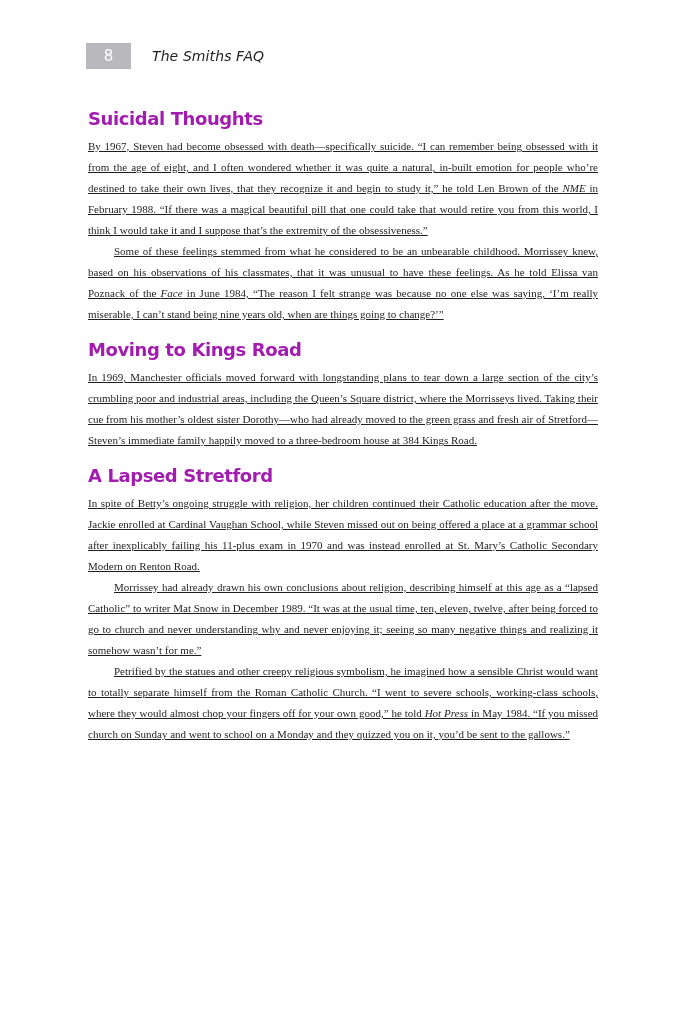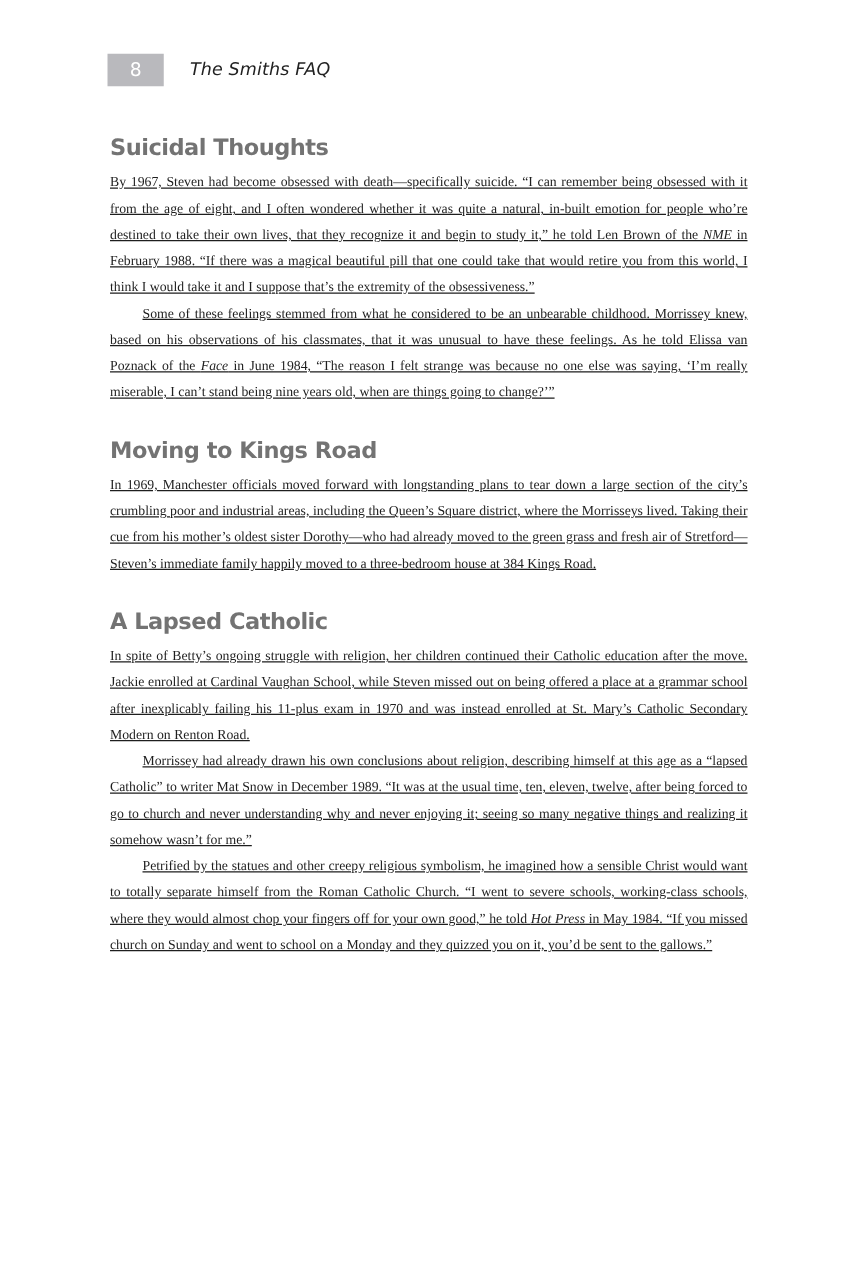--- a/index.html
+++ b/index.html
@@ -45,26 +45,26 @@
       left: 88px;
       top: 106px;
       width: 510px;
       color: #1e1e1e;
     }
     .section-heading {
       font-family: "DejaVu Sans", sans-serif;
       font-weight: bold;
       font-size: 18px;
       letter-spacing: -0.4px;
-      color: #737373;
+      color: #a21caf;
       margin: 0 0 4px 0;
       line-height: 26px;
     }
     .section + .section {
-      margin-top: 23px;
+      margin-top: 12px;
     }
     .para {
       font-family: "Liberation Serif", serif;
       font-size: 11px;
       line-height: 21px;
       text-align: justify;
       margin: 0;
       hyphens: none;
       text-decoration: underline;
     }
@@ -96,21 +96,21 @@
   </div>
 
   <div class="section">
     <h2 class="section-heading">Moving to Kings Road</h2>
     <p class="para">
       <span>In 1969, Manchester officials moved forward with longstanding plans to tear down a large section of the city’s crumbling poor and industrial areas, including the Queen’s Square district, where the Morrisseys lived. Taking their cue from his mother’s oldest sister Dorothy—who had already moved to the green grass and fresh air of Stretford—Steven’s immediate family happily moved to a three-bedroom house at 384 Kings Road.</span>
     </p>
   </div>
 
   <div class="section">
-    <h2 class="section-heading">A Lapsed Catholic</h2>
+    <h2 class="section-heading">A Lapsed Stretford</h2>
     <p class="para">
       <span>In spite of Betty’s ongoing struggle with religion, her children continued their Catholic education after the move. Jackie enrolled at Cardinal Vaughan School, while Steven missed out on being offered a place at a grammar school after inexplicably failing his 11-plus exam in 1970 and was instead enrolled at St. Mary’s Catholic Secondary Modern on Renton Road.</span>
     </p>
     <p class="para indent">
       <span>Morrissey had already drawn his own conclusions about religion, describing himself at this age as a “lapsed Catholic” to writer Mat Snow in December 1989. “It was at the usual time, ten, eleven, twelve, after being forced to go to church and never understanding why and never enjoying it; seeing so many negative things and realizing it somehow wasn’t for me.”</span>
     </p>
     <p class="para indent">
       <span>Petrified by the statues and other creepy religious symbolism, he imagined how a sensible Christ would want to totally separate himself from the Roman Catholic Church. “I went to severe schools, working-class schools, where they would almost chop your fingers off for your own good,” he told </span><i>Hot Press</i><span> in May 1984. “If you missed church on Sunday and went to school on a Monday and they quizzed you on it, you’d be sent to the gallows.”</span>
     </p>
   </div>

